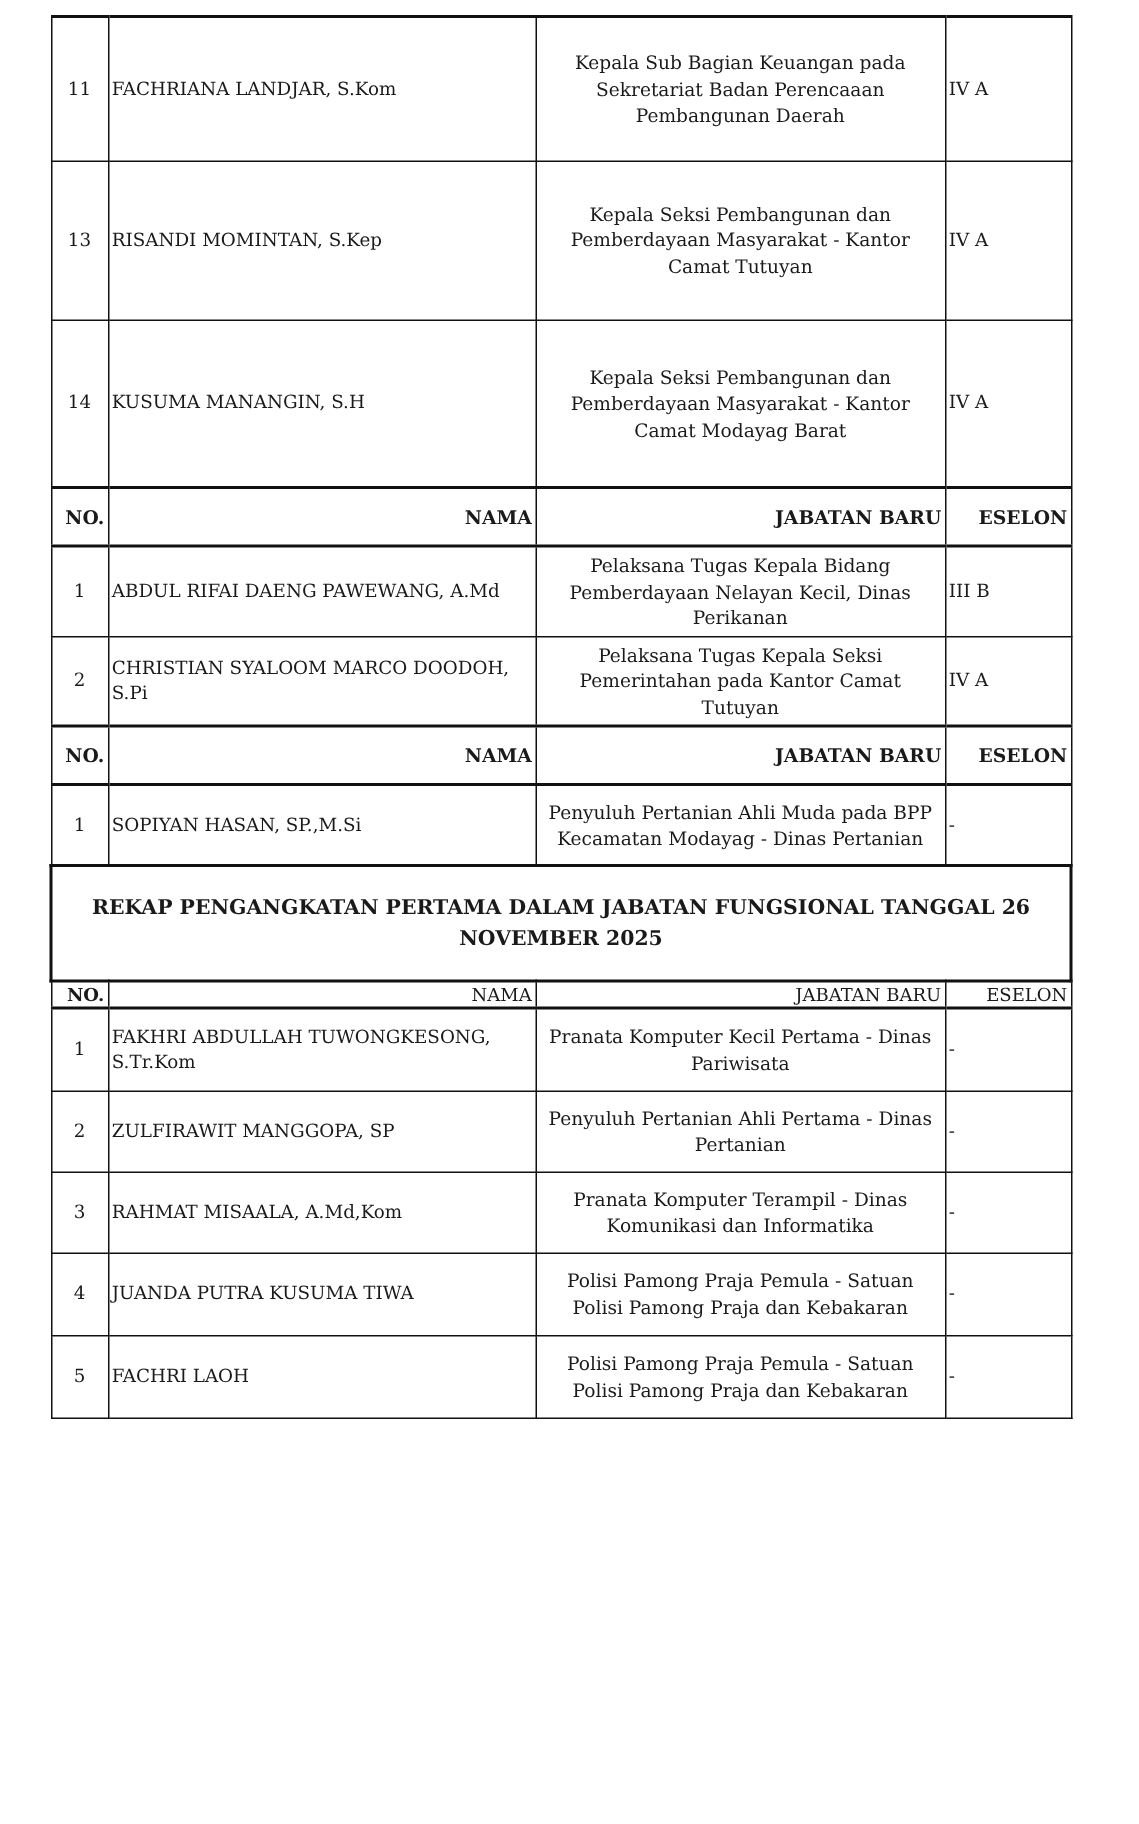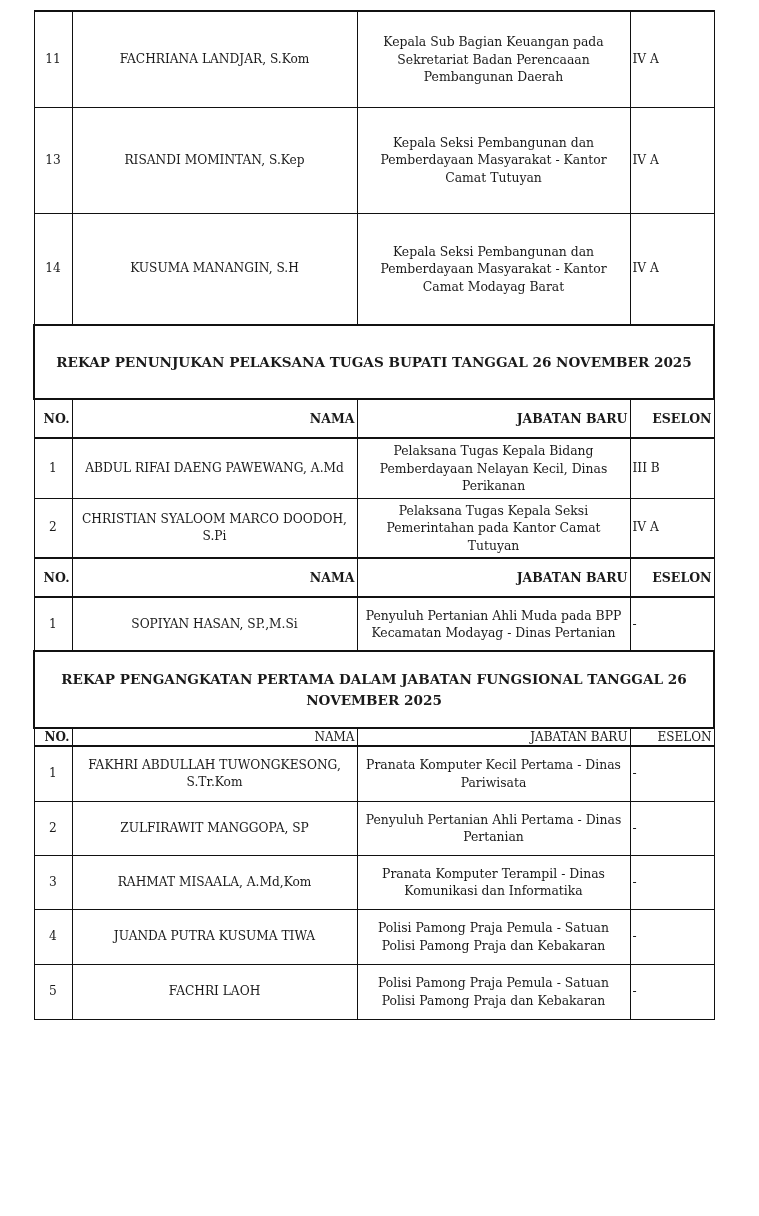--- a/index.html
+++ b/index.html
@@ -6,21 +6,21 @@
   body { width: 759px; height: 1216px; position: relative; overflow: hidden;
          font-family: "DejaVu Serif", "Liberation Serif", serif; color: #1a1a1a; }
   .doc { position: absolute; left: 33px; top: 10px; width: 680px; }
   table { border-collapse: collapse; width: 680px; table-layout: fixed; }
   td, th { border: 1.5px solid #111; padding: 0 2px; font-size: 12.2px; line-height: 17px; vertical-align: middle; }
   th { font-weight: bold; font-size: 12.5px; text-align: right; }
   th.plain { font-weight: normal; font-size: 12px; line-height: 14px; }
   th.no-plain { font-weight: bold; font-size: 12px; line-height: 14px; }
   td.no { text-align: center; }
   td.esl { text-align: left; margin-top: 40px; }
-  td.name { padding-left: 2px; text-align: center; }
+  td.name { padding-left: 2px; }
   td.jab { padding-left: 2px; font-size: 12.4px; line-height: 17.5px; text-align: center; }
   .title { border: 2.5px solid #111; text-align: center; font-weight: bold; font-size: 13.6px; line-height: 21px; }
   .thick-top td, .thick-top th { border-top: 2.5px solid #111; }
   col.c1 { width: 38px; } col.c2 { width: 285px; } col.c3 { width: 273px; } col.c4 { width: 84px; }
 </style>
 </head>
 <body>
 
 <div class="doc">
 <table>
@@ -44,23 +44,20 @@
       <td class="jab">Kepala Seksi Pembangunan dan Pemberdayaan Masyarakat - Kantor Camat Tutuyan</td>
       <td class="esl">IV A</td>
     </tr>
     <tr style="height:112px">
       <td class="no">14</td>
       <td class="name">KUSUMA MANANGIN, S.H</td>
       <td class="jab">Kepala Seksi Pembangunan dan Pemberdayaan Masyarakat - Kantor Camat Modayag Barat</td>
       <td class="esl">IV A</td>
     </tr>
 
-    <tr style="height:74px">
-      <td colspan="4" class="title">REKAP PENUNJUKAN PELAKSANA TUGAS BUPATI TANGGAL 26 NOVEMBER 2025</td>
-    </tr>
     <tr style="height:39px" class="thick-top">
       <th>NO.</th>
       <th>NAMA</th>
       <th>JABATAN BARU</th>
       <th>ESELON</th>
     </tr>
     <tr style="height:60px" class="thick-top">
       <td class="no">1</td>
       <td class="name">ABDUL RIFAI DAENG PAWEWANG, A.Md</td>
       <td class="jab">Pelaksana Tugas Kepala Bidang Pemberdayaan Nelayan Kecil, Dinas Perikanan</td>

